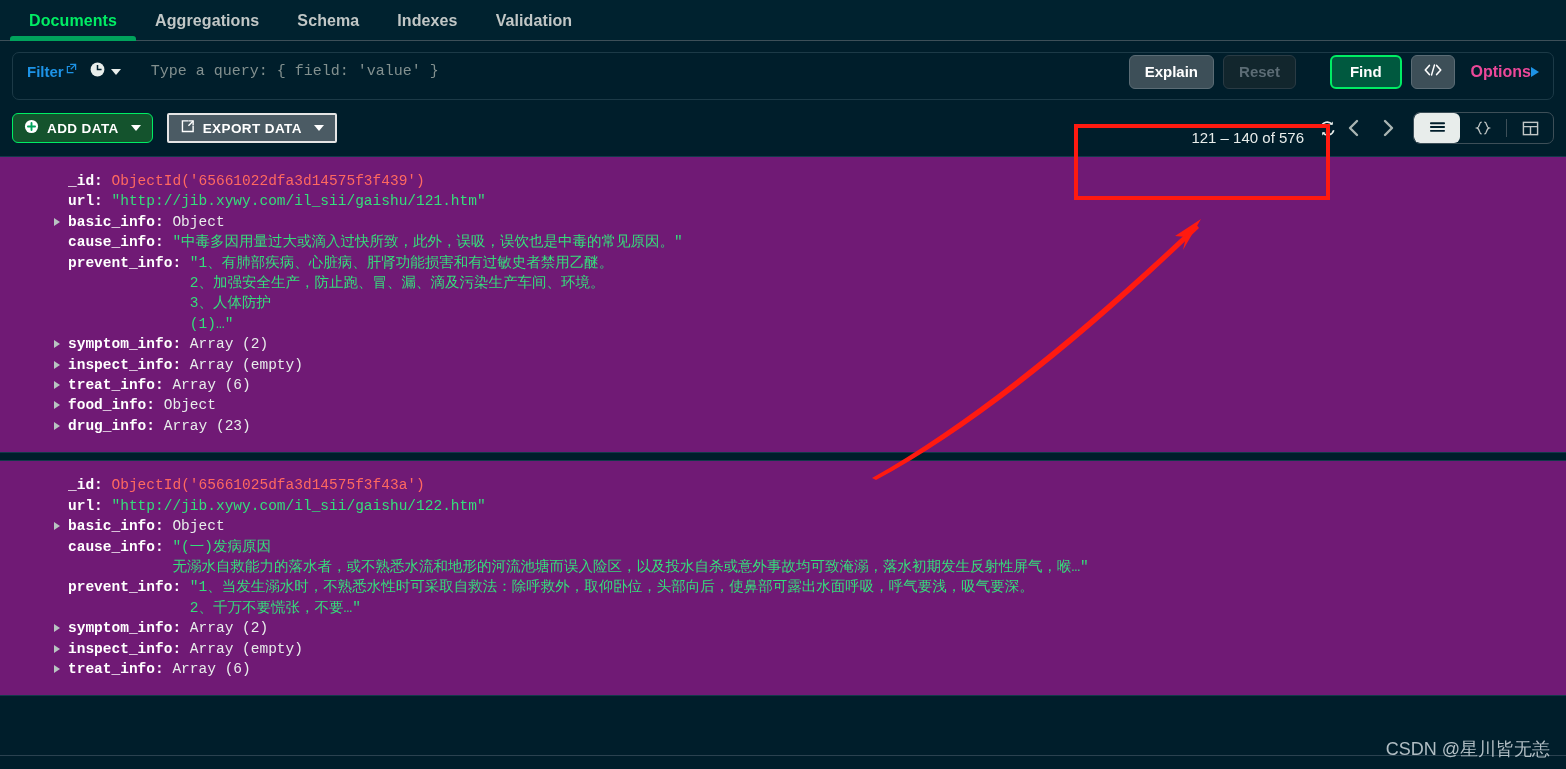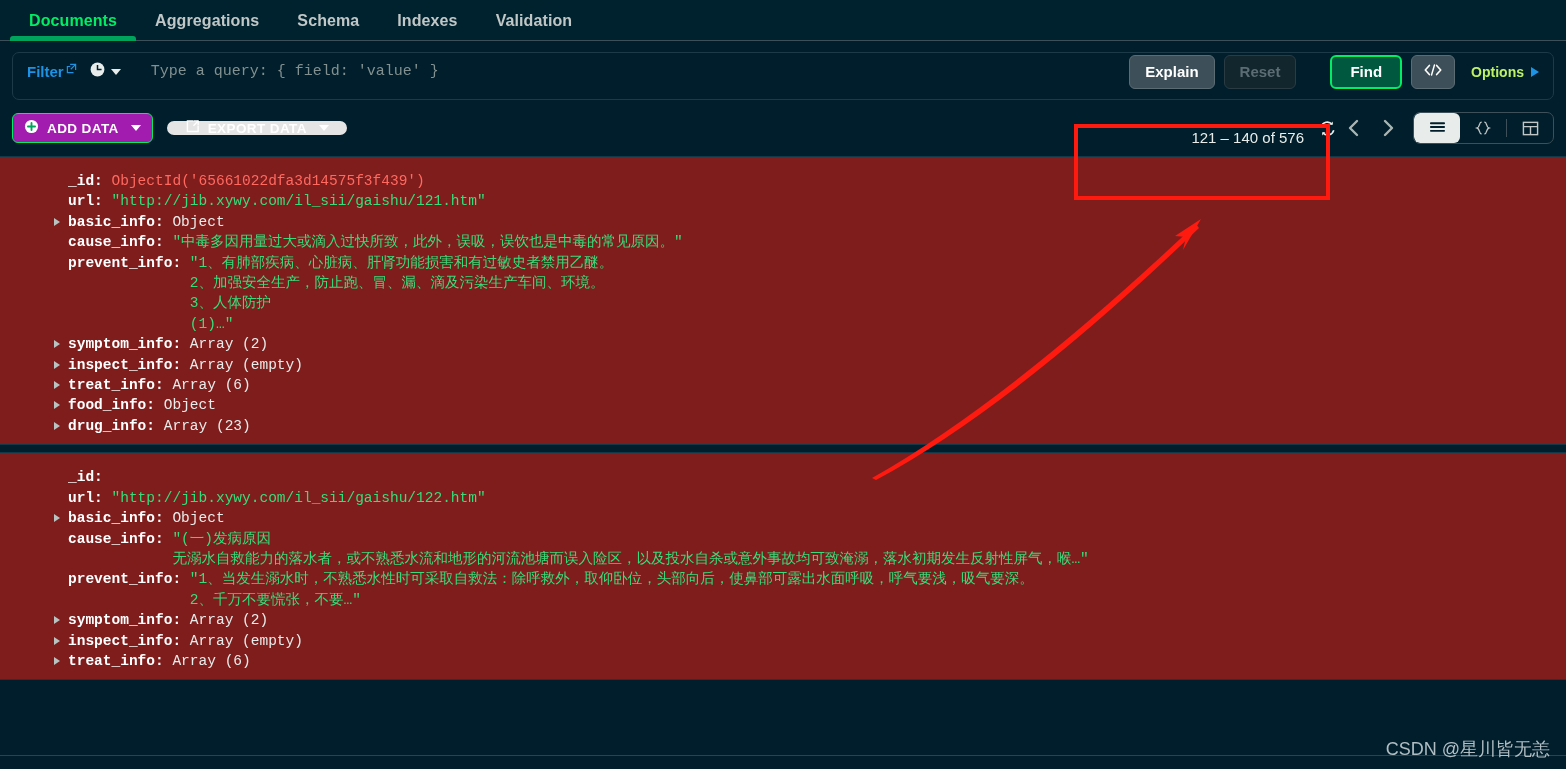--- a/index.html
+++ b/index.html
@@ -112,61 +112,60 @@
   .qbtn.find {
     background: #00593f;
     border: 2px solid #00ed64;
     color: #ffffff;
     padding: 0 18px;
     margin-left: 34px;
   }
   .qbtn.code { padding: 0 11px; }
   .options-btn {
     margin-left: 16px;
-    color: #bef264;
-    font-size: 14px;
+    color: #ec4899;
+    font-size: 16px;
     font-weight: bold;
     display: flex;
     align-items: center;
-    gap: 7px;
     cursor: pointer;
     margin-right: 4px;
   }
   .tri-right {
     width: 0; height: 0;
     border-top: 5px solid transparent;
     border-bottom: 5px solid transparent;
     border-left: 8px solid #1d93e6;
   }
 
   
   .actionrow {
     height: 56px;
     display: flex;
     align-items: center;
     padding: 0 12px;
   }
   .adddata {
     height: 30px;
-    background: #a21caf;
+    background: #14532d;
     border: 1px solid #00ed64;
     border-radius: 6px;
     color: #ffffff;
     font-size: 13.5px;
     font-weight: bold;
     letter-spacing: .4px;
     display: flex; align-items: center; gap: 8px;
     padding: 0 11px;
     cursor: pointer;
   }
   .exportdata {
-    height: 14px;
+    height: 30px;
     background: #4b5b64;
-    border: 7px solid #e5e5e5;
-    border-radius: 12px;
+    border: 2px solid #e5e5e5;
+    border-radius: 2px;
     color: #ffffff;
     font-size: 13.5px;
     font-weight: bold;
     letter-spacing: .4px;
     display: flex; align-items: center; gap: 8px;
     padding: 0 11px;
     margin-left: 14px;
     cursor: pointer;
   }
   .caret-sm {
@@ -212,24 +211,24 @@
     width: 46px; height: 30px;
     display: flex; align-items: center; justify-content: center;
     cursor: pointer;
   }
   .vt-item.active { background: #e8edeb; border-radius: 6px; }
   .vt-sep { width: 1px; height: 18px; background: #3d4f58; }
 
   
   .doclist { position: relative; }
   .doc {
-    background: #7f1d1d;
+    background: #701a75;
     border-top: 1px solid #12384a;
     border-bottom: 1px solid #12384a;
-    padding: 14px 0 8px 0;
+    padding: 14px 0 16px 0;
     margin-bottom: 7px;
   }
   .fields {
     font-family: "Liberation Mono", monospace;
     font-size: 14.5px;
     line-height: 20.4px;
     padding-left: 68px;
   }
   .frow { display: flex; align-items: flex-start; position: relative; }
   .twisty {
@@ -473,20 +472,21 @@
             <span class="fval v-type">Array (23)</span>
           </div>
       </div>
     </div>
 
     <div class="doc">
       <div class="fields">
         <div class="frow">
             <span class="fkey">_id</span>
             <span class="fcolon">:&nbsp;</span>
+            <span class="fval v-objectid">ObjectId('65661025dfa3d14575f3f43a')</span>
           </div>
         <div class="frow">
             <span class="fkey">url</span>
             <span class="fcolon">:&nbsp;</span>
             <span class="fval v-string">"http://jib.xywy.com/il_sii/gaishu/122.htm"</span>
           </div>
         <div class="frow">
             <span class="twisty"></span>
             <span class="fkey">basic_info</span>
             <span class="fcolon">:&nbsp;</span>

